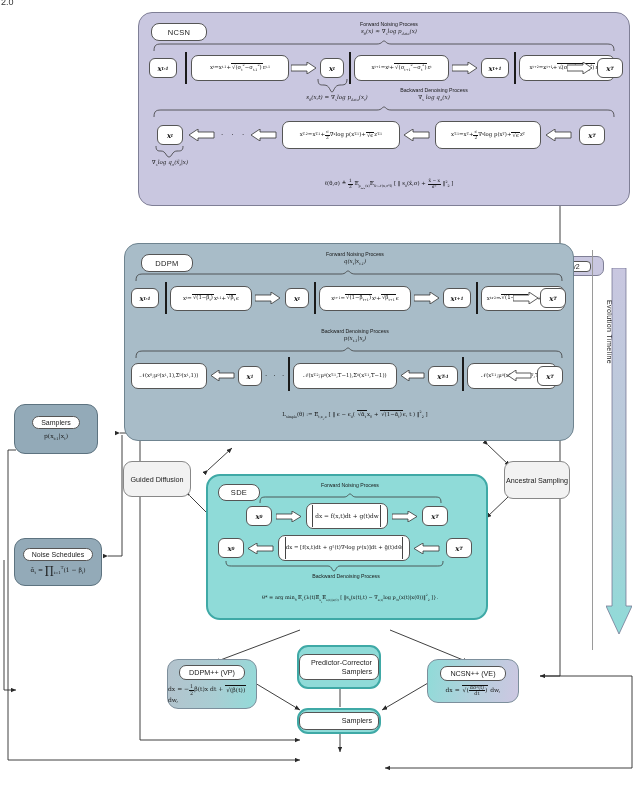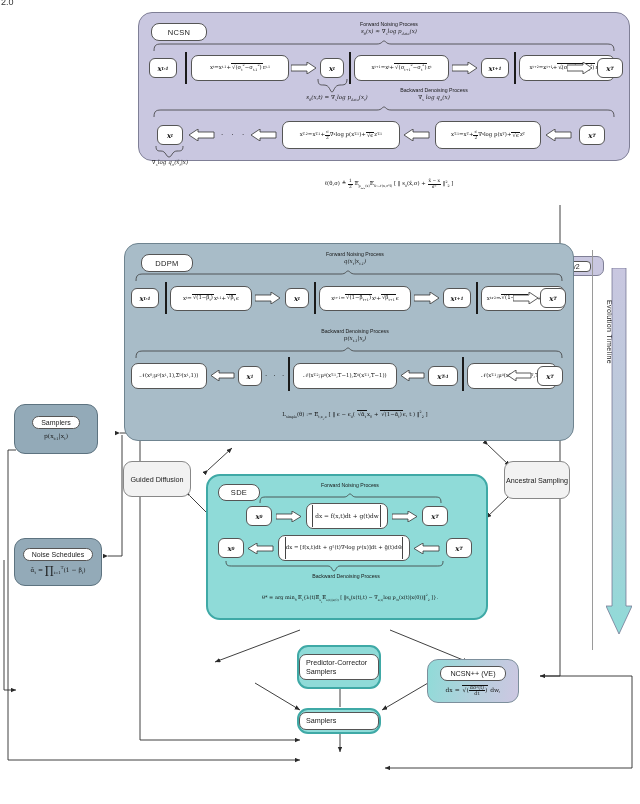--- a/index.html
+++ b/index.html
@@ -57,21 +57,21 @@
 
   .ncsnv2{border-radius:7px;border:1px solid #7f7f96;background:#c9c7e0;
           display:flex;align-items:center;justify-content:center;}
   .ncsnv2 .inner{background:#fff;border:1px solid #555;border-radius:4px;
           font-size:7px;padding:1px 10px;}
 
   
   .tealbox{border-radius:11px;border:2px solid #3fa9a6;background:#8fdbd8;
            display:flex;align-items:center;justify-content:center;}
   .tealbox .inner{background:#fff;border:1px solid #555;border-radius:7px;
-           font-size:7.2px;text-align:left;line-height:1.3;
+           font-size:7.2px;text-align:right;line-height:1.3;
            padding:3px 6px;width:84%;}
 
   .gradbox{border-radius:11px;border:1px solid #7d8f9c;
            display:flex;flex-direction:column;align-items:center;
            justify-content:center;gap:4px;}
   .gradbox.vp{background:linear-gradient(100deg,#b4c3cd 0%,#a9cdd3 55%,#93dbd9 100%);}
   .gradbox.ve{background:linear-gradient(100deg,#8fdbd8 0%,#b6cfdc 55%,#cdc7e2 100%);}
   .gradbox .inner{background:#fff;border:1px solid #555;border-radius:7px;
            font-size:7.2px;padding:2px 9px;white-space:nowrap;}
   .gradbox .eq{font-family:"DejaVu Serif",serif;font-size:6px;}
@@ -148,21 +148,21 @@
     <path d="M428,683 L382,710" stroke="#2a2a2a" stroke-width="0.9" fill="none" marker-end="url(#ah)"></path>
 
     <path d="M340,707 L340,684" stroke="#2a2a2a" stroke-width="0.9" fill="none" marker-end="url(#ah)"></path>
 
     <path d="M340,732 L340,752" stroke="#2a2a2a" stroke-width="0.9" fill="none" marker-end="url(#ah)"></path>
 
     <path d="M632,676 L632,768 L385,768" stroke="#2a2a2a" stroke-width="0.9" fill="none" marker-end="url(#ah)"></path>
     <path d="M632,676 L540,676" stroke="#2a2a2a" stroke-width="0.9" fill="none"></path>
   </svg>
 
-  <div class="abs panel ncsn-panel" style="left:138px;top:12px;width:492px;height:149px;padding-left:28px;">
+  <div class="abs panel ncsn-panel" style="left:138px;top:12px;width:492px;height:194px;padding-left:28px;">
 
     <div class="abs chip" style="left:12px;top:10px;width:56px;height:18px;">NCSN</div>
 
     <div class="abs cap" style="left:150px;top:8px;width:200px;">
       <div>Forward Noising Process</div>
       <div class="f">s<sub>θ</sub>(x) ≈ ∇<sub>x</sub>log p<sub>data</sub>(x)</div>
     </div>
 
     <div class="brace" style="left:12px;top:27px;">
       <svg width="466" height="12" viewBox="0 0 466 12">
@@ -458,20 +458,26 @@
       <defs>
         <linearGradient id="tlgrad2" x1="0" y1="0" x2="0" y2="1">
           <stop offset="0%" stop-color="#c9c7e0"></stop>
           <stop offset="55%" stop-color="#b5cbd9"></stop>
           <stop offset="100%" stop-color="#8fdbd8"></stop>
         </linearGradient>
       </defs>
     </svg>
   </div>
 
+  <div class="abs gradbox vp" style="left:167px;top:659px;width:90px;height:50px;">
+    <div class="inner">DDPM++ (VP)</div>
+    <div class="eq">
+      dx = −<span class="frac"><span class="num">1</span><span class="den">2</span></span>β(t)x dt + <span class="rad">√(β(t))</span> dw,
+    </div>
+  </div>
 
   <div class="abs tealbox" style="left:297px;top:645px;width:84px;height:44px;">
     <div class="inner">Predictor-Corrector Samplers</div>
   </div>
 
   <div class="abs gradbox ve" style="left:427px;top:659px;width:92px;height:44px;">
     <div class="inner">NCSN++ (VE)</div>
     <div class="eq">
       dx = <span class="rad">√(<span class="frac"><span class="num">dσ²(t)</span><span class="den">dt</span></span>)</span> dw,
     </div>

